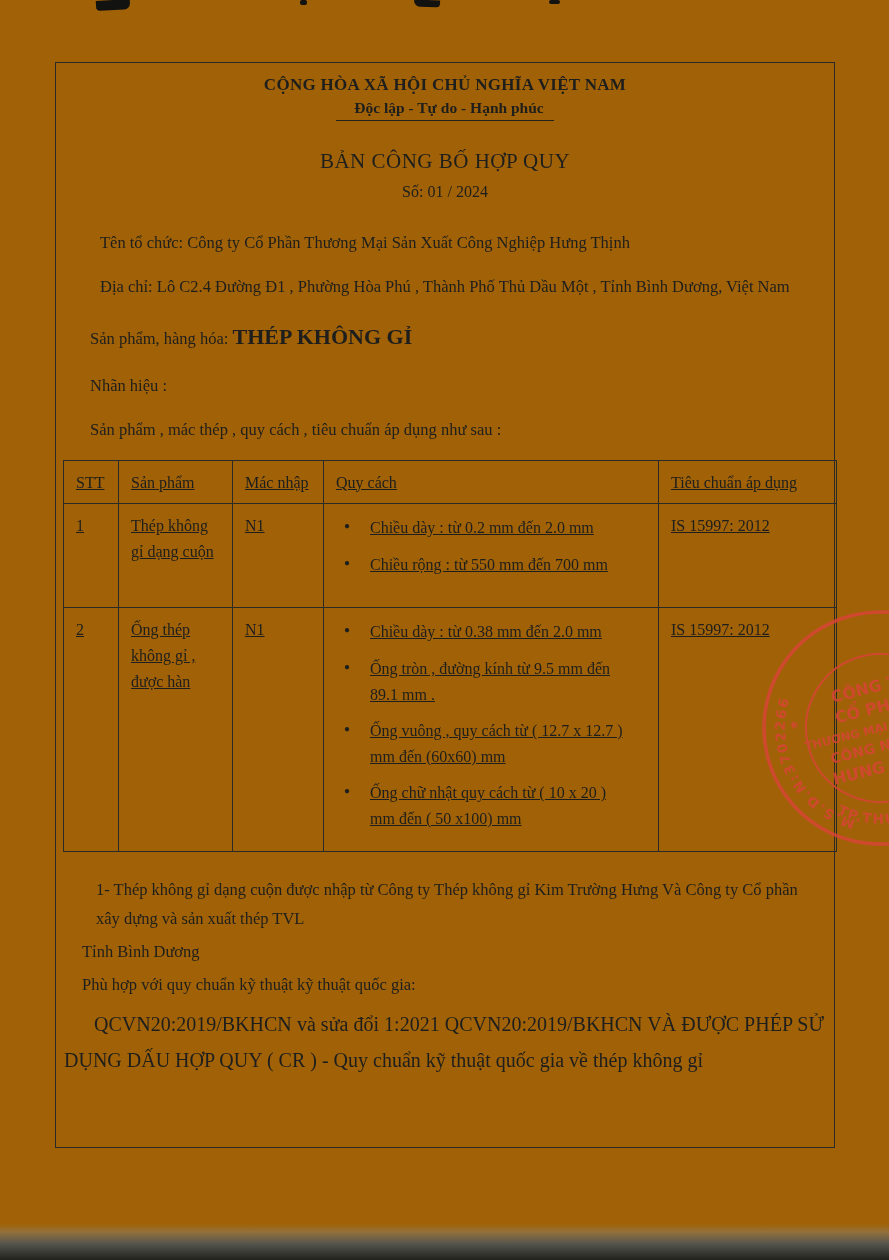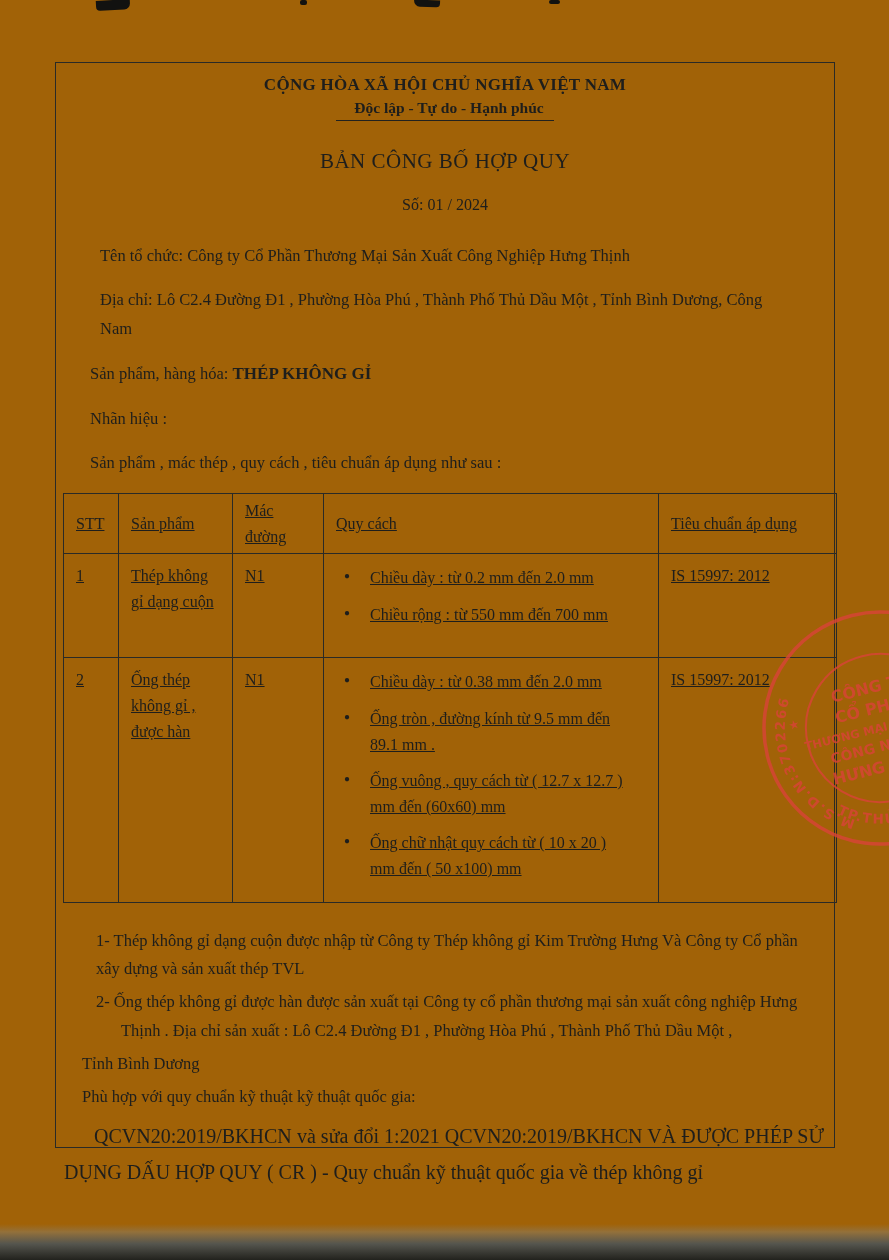--- a/index.html
+++ b/index.html
@@ -30,25 +30,25 @@
   }
   .center{text-align:center;}
   .head-country{margin-top:12px;font-weight:bold;font-size:17px;letter-spacing:0.3px;}
   .head-motto-wrap{text-align:center;margin-top:4px;}
   .head-motto{
     display:inline-block;font-weight:bold;font-size:15.5px;
     border-bottom:1.6px solid #22221f;
     padding:0 10px 3px 18px;
   }
   .doc-title{margin-top:28px;font-weight:normal;font-size:21px;letter-spacing:0.5px;}
-  .doc-number{margin-top:22px;font-size:16px;}
+  .doc-number{margin-top:9px;font-size:16px;}
   .para-block{padding:12px 26px 0 28px;font-size:16.5px;line-height:1.72;}
   .para-block p{margin:16px;}
   .p-indent{margin-left:6px !important;}
-  .bold{font-weight:bold;font-size:17px;}
+  .bold{font-weight:bold;font-size:22px;}
   table.spec-table{
     margin:13px 0 0 7px;width:773px;
     border-collapse:collapse;table-layout:fixed;
     font-size:16px;
   }
   table.spec-table th, table.spec-table td{
     border:1.2px solid #2a2a26;
     vertical-align:top;
     padding:9px 12px;
     font-weight:normal;
@@ -90,39 +90,39 @@
     <div class="center head-country">CỘNG HÒA XÃ HỘI CHỦ NGHĨA VIỆT NAM</div>
     <div class="head-motto-wrap">
       <span class="head-motto">Độc lập - Tự do - Hạnh phúc</span>
     </div>
 
     <div class="center doc-title">BẢN CÔNG BỐ HỢP QUY</div>
     <div class="center doc-number">Số: 01 / 2024</div>
 
     <div class="para-block">
       <p>Tên tổ chức: Công ty Cổ Phần Thương Mại Sản Xuất Công Nghiệp Hưng Thịnh</p>
-      <p>Địa chỉ: Lô C2.4 Đường Đ1 , Phường Hòa Phú , Thành Phố Thủ Dầu Một , Tỉnh Bình Dương, Công Nam</p>
+      <p>Địa chỉ: Lô C2.4 Đường Đ1 , Phường Hòa Phú , Thành Phố Thủ Dầu Một , Tỉnh Bình Dương, Việt Nam</p>
       <p class="p-indent"><span>Sản phẩm, hàng hóa: </span><span class="bold">THÉP KHÔNG GỈ</span></p>
       <p class="p-indent">Nhãn hiệu :</p>
       <p class="p-indent">Sản phẩm , mác thép , quy cách , tiêu chuẩn áp dụng như sau :</p>
     </div>
 
     <table class="spec-table">
       <colgroup>
         <col style="width:55px">
           <col style="width:114px">
           <col style="width:91px">
           <col style="width:335px">
           <col style="width:178px">
       </colgroup>
       <thead>
         <tr>
           <th class="c-stt">STT</th>
           <th>Sản phẩm</th>
-          <th>Mác đường</th>
+          <th>Mác nhập</th>
           <th>Quy cách</th>
           <th>Tiêu chuẩn áp dụng</th>
         </tr>
       </thead>
       <tbody>
         <tr class="row-1">
           <td class="c-stt">1</td>
           <td class="c-product">Thép không gỉ dạng cuộn</td>
           <td>N1</td>
           <td>
@@ -141,21 +141,20 @@
             <div class="spec">Ống vuông , quy cách từ ( 12.7 x 12.7 ) mm đến (60x60) mm</div>
             <div class="spec">Ống chữ nhật quy cách từ ( 10 x 20 ) mm đến ( 50 x100) mm</div>
           </td>
           <td>IS 15997: 2012</td>
         </tr>
       </tbody>
     </table>
 
     <div class="notes">
       <p>1-  Thép không gỉ dạng cuộn được nhập từ Công ty Thép không gỉ Kim Trường Hưng Và Công ty Cổ phần xây dựng và sản xuất thép TVL</p>
-      <p class="note-hang">2-  Ống thép không gỉ được hàn được sản xuất tại Công ty cổ phần thương mại sản xuất công nghiệp Hưng Thịnh . Địa chỉ sản xuất : Lô C2.4 Đường Đ1 , Phường Hòa Phú , Thành Phố Thủ Dầu Một ,</p>
       <p class="note-outdent">Tỉnh Bình Dương</p>
       <p class="note-outdent">Phù hợp với quy chuẩn kỹ thuật kỹ thuật quốc gia:</p>
     </div>
     <div class="conformity">QCVN20:2019/BKHCN và sửa đổi 1:2021 QCVN20:2019/BKHCN VÀ ĐƯỢC PHÉP SỬ DỤNG DẤU HỢP QUY ( CR ) -  Quy chuẩn kỹ thuật quốc gia về thép không gỉ</div>
 
   </div>
 
   <div class="stamp">
     <svg width="280" height="280" viewBox="0 0 280 280" xmlns="http://www.w3.org/2000/svg">
       <g transform="rotate(-14 140 140)" fill="#d84437" opacity="0.82" font-family="'DejaVu Sans','Liberation Sans',sans-serif">

